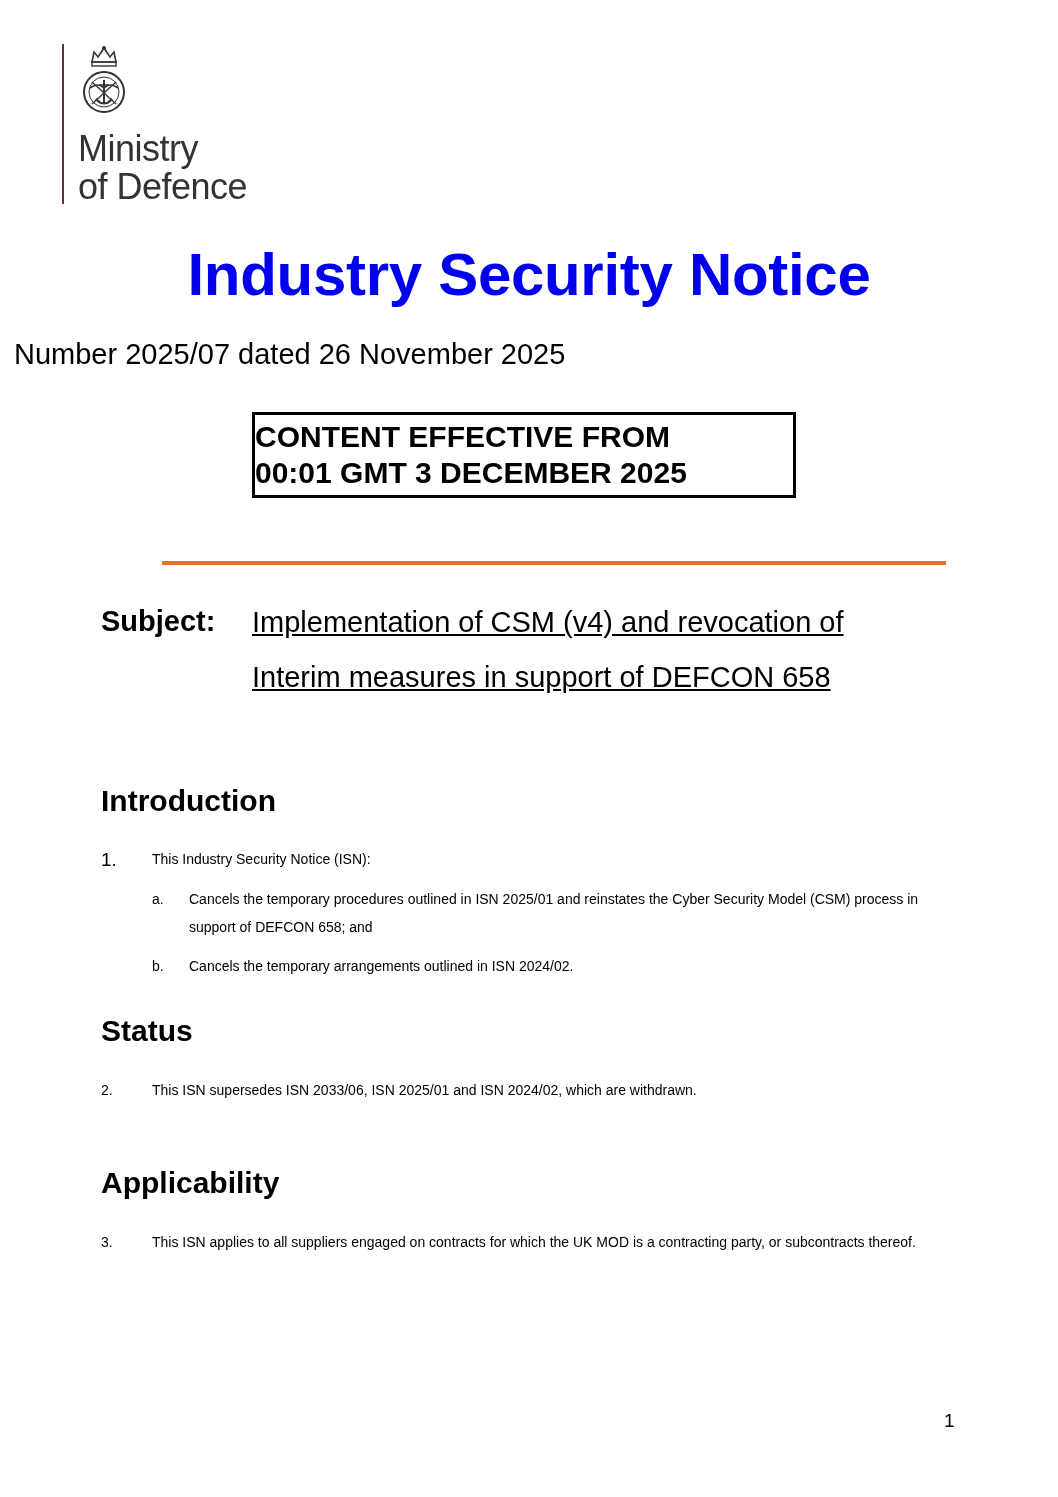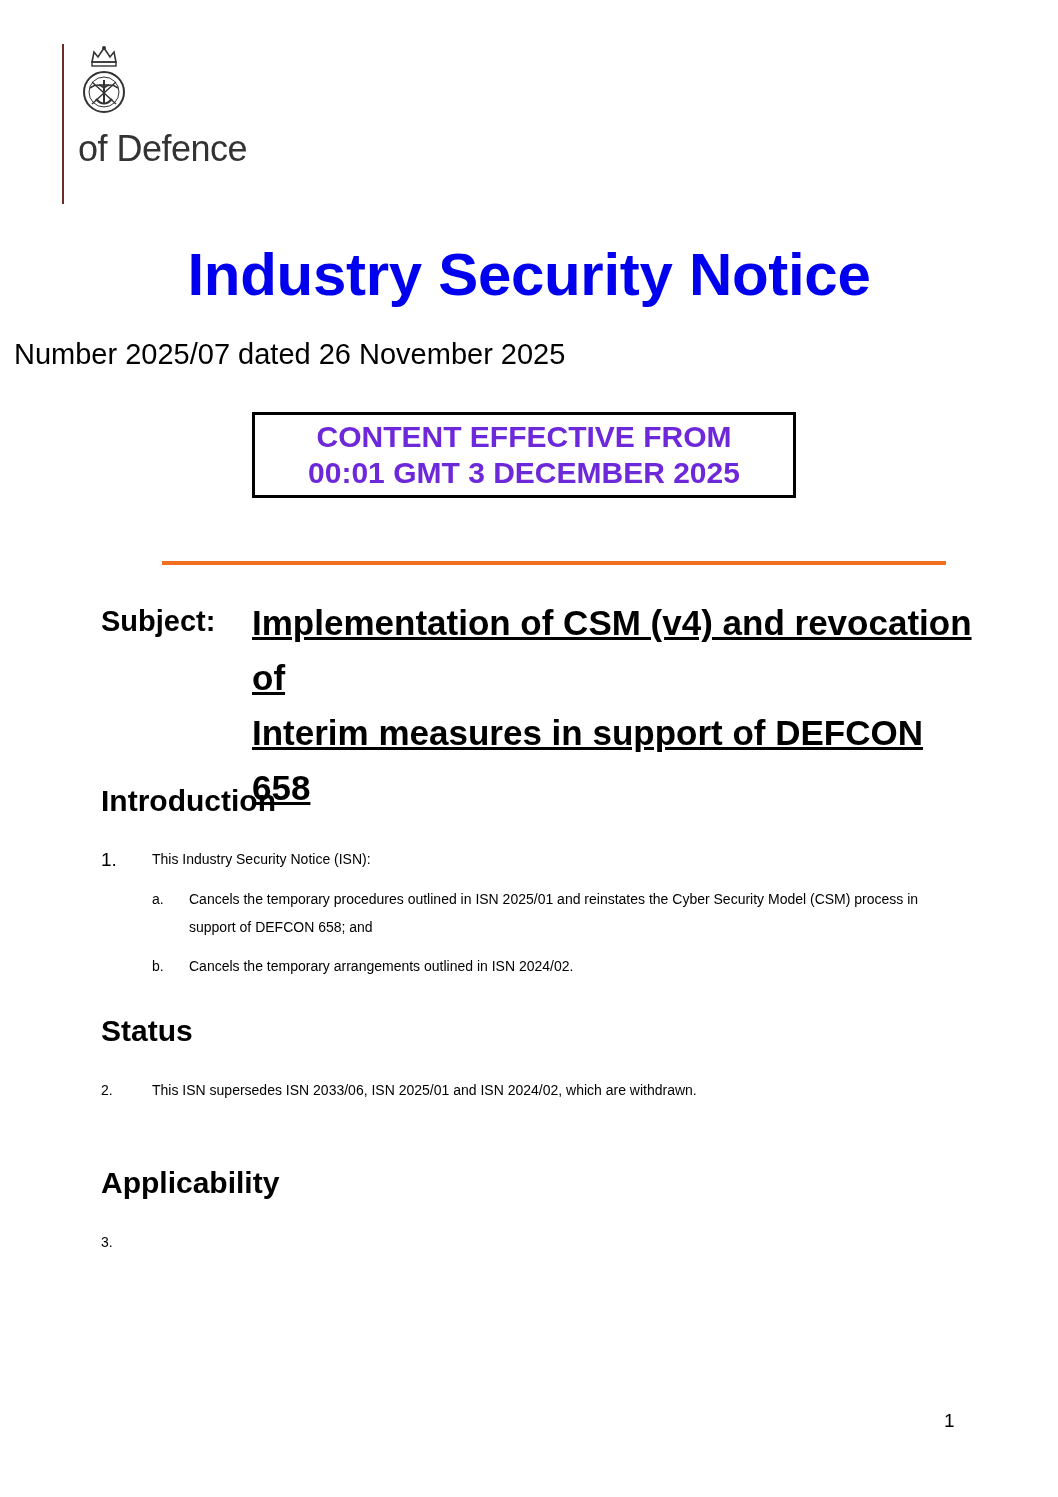--- a/index.html
+++ b/index.html
@@ -64,22 +64,22 @@
       top: 338px;
       font-size: 29px;
     }
     .effective-box {
       position: absolute;
       left: 252px;
       top: 412px;
       width: 538px;
       height: 76px;
       border: 3px solid #000000;
-      text-align: center;
-      color: #6d28d9;
+      text-align: left;
+      color: #000000;
       font-weight: bold;
       font-size: 30px;
       line-height: 36px;
       padding-top: 4px;
       box-sizing: content-box;
     }
     .orange-rule {
       position: absolute;
       left: 162px;
       top: 561px;
@@ -92,22 +92,22 @@
       left: 101px;
       top: 605px;
       font-size: 29px;
       font-weight: bold;
     }
     .subject-text {
       position: absolute;
       left: 252px;
       top: 605px;
       width: 720px;
-      font-size: 35px;
-      font-weight: bold;
+      font-size: 29px;
+      font-weight: normal;
       line-height: 55px;
       text-decoration: underline;
       margin-top: -10px;
     }
     .heading {
       position: absolute;
       left: 101px;
       font-size: 30px;
       font-weight: bold;
     }
@@ -149,20 +149,21 @@
     <line x1="28" y1="36" x2="28" y2="60" stroke="#333" stroke-width="2"></line>
     <path d="M20 55 Q28 64 36 55" fill="none" stroke="#333" stroke-width="2"></path>
     <line x1="23" y1="41" x2="33" y2="41" stroke="#333" stroke-width="1.6"></line>
 
     <line x1="16" y1="38" x2="40" y2="60" stroke="#333" stroke-width="1.4"></line>
     <line x1="40" y1="38" x2="16" y2="60" stroke="#333" stroke-width="1.4"></line>
 
     <path d="M14 44 Q22 38 28 44 Q34 38 42 44" fill="none" stroke="#333" stroke-width="1.6"></path>
   </svg>
   <div class="logo-text">
+    <div>Ministry</div>
     <div>of Defence</div>
   </div>
 </div>
 
 <div class="title">Industry Security Notice</div>
 <div class="number-line">Number 2025/07 dated 26 November 2025</div>
 
 <div class="effective-box">
   <div>CONTENT EFFECTIVE FROM</div>
   <div>00:01 GMT 3 DECEMBER 2025</div>
@@ -186,16 +187,16 @@
 <div class="para" style="left:152px; top:952px;">b.</div>
 <div class="para" style="left:189px; top:952px; width:760px;">Cancels the temporary arrangements outlined in ISN 2024/02.</div>
 
 <div class="heading" style="top:1014px;">Status</div>
 <div class="para justified" style="left:101px; top:1076px; width:857px; text-indent:51px;">
   <span style="position:absolute; left:0; text-indent:0;">2.</span><span>This ISN supersedes ISN 2033/06, ISN 2025/01 and ISN 2024/02, which are withdrawn.</span>
 </div>
 
 <div class="heading" style="top:1166px;">Applicability</div>
 <div class="para justified" style="left:101px; top:1228px; width:857px; text-indent:51px;">
-  <span style="position:absolute; left:0; text-indent:0;">3.</span>
+  <span style="position:absolute; left:0; text-indent:0;">3.</span><span>This ISN applies to all suppliers engaged on contracts for which the UK MOD is a contracting party, or subcontracts thereof.</span>
 </div>
 
 <div class="page-number">1</div>
 
 </body></html>

